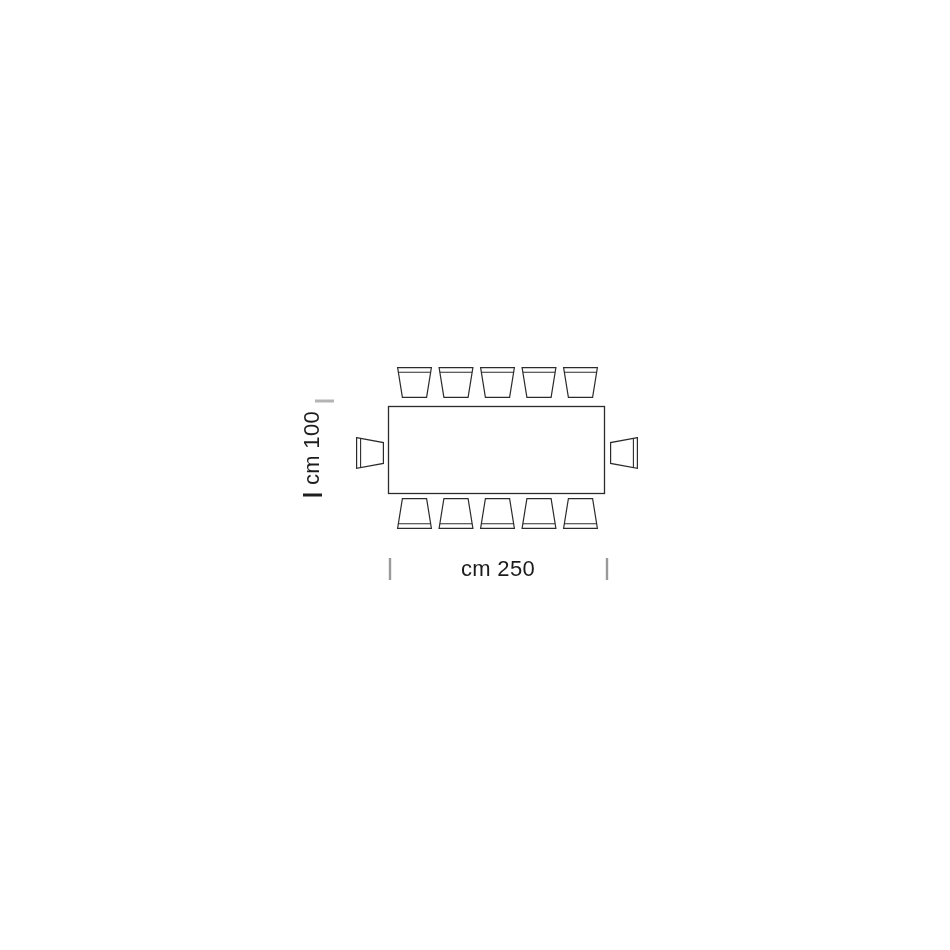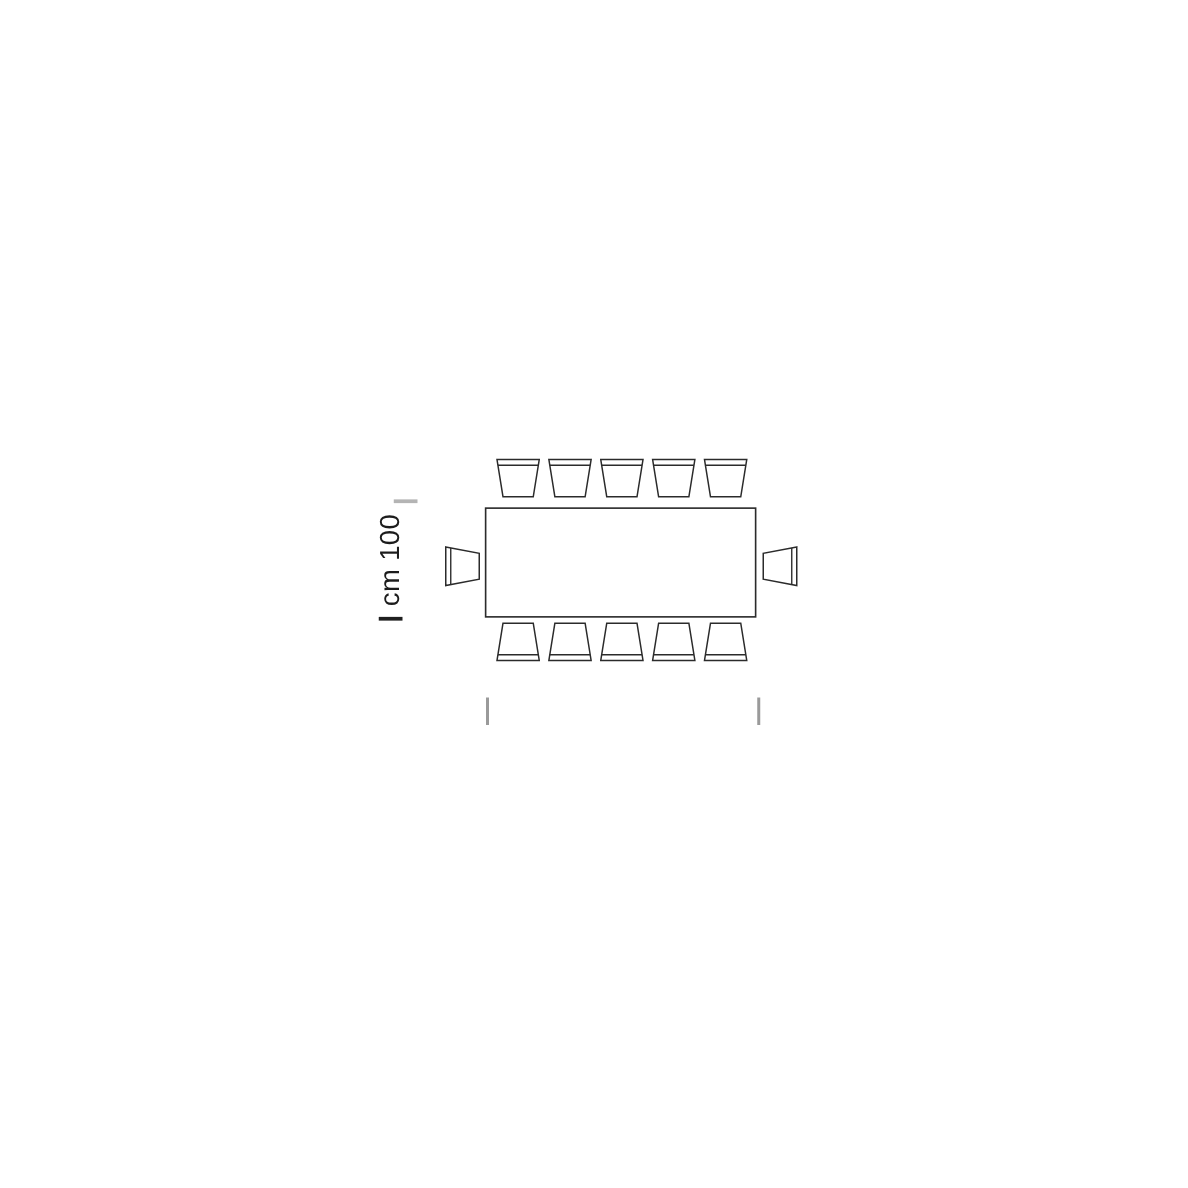--- a/index.html
+++ b/index.html
@@ -122,14 +122,15 @@
 
     <line x1="315" y1="401" x2="334" y2="401" stroke="#b4b4b4" stroke-width="3"></line>
     <line x1="303" y1="495" x2="322" y2="495" stroke="#1f1f1f" stroke-width="3"></line>
 
     <line x1="390" y1="558" x2="390" y2="580" stroke="#9a9a9a" stroke-width="2.4"></line>
     <line x1="607" y1="558" x2="607" y2="580" stroke="#9a9a9a" stroke-width="2.4"></line>
   </svg>
 
   <div id="depth-label" class="dim-label">cm 100</div>
 
+  <div id="width-label" class="dim-label">cm 250</div>
 
 </div>
 
 </body></html>

